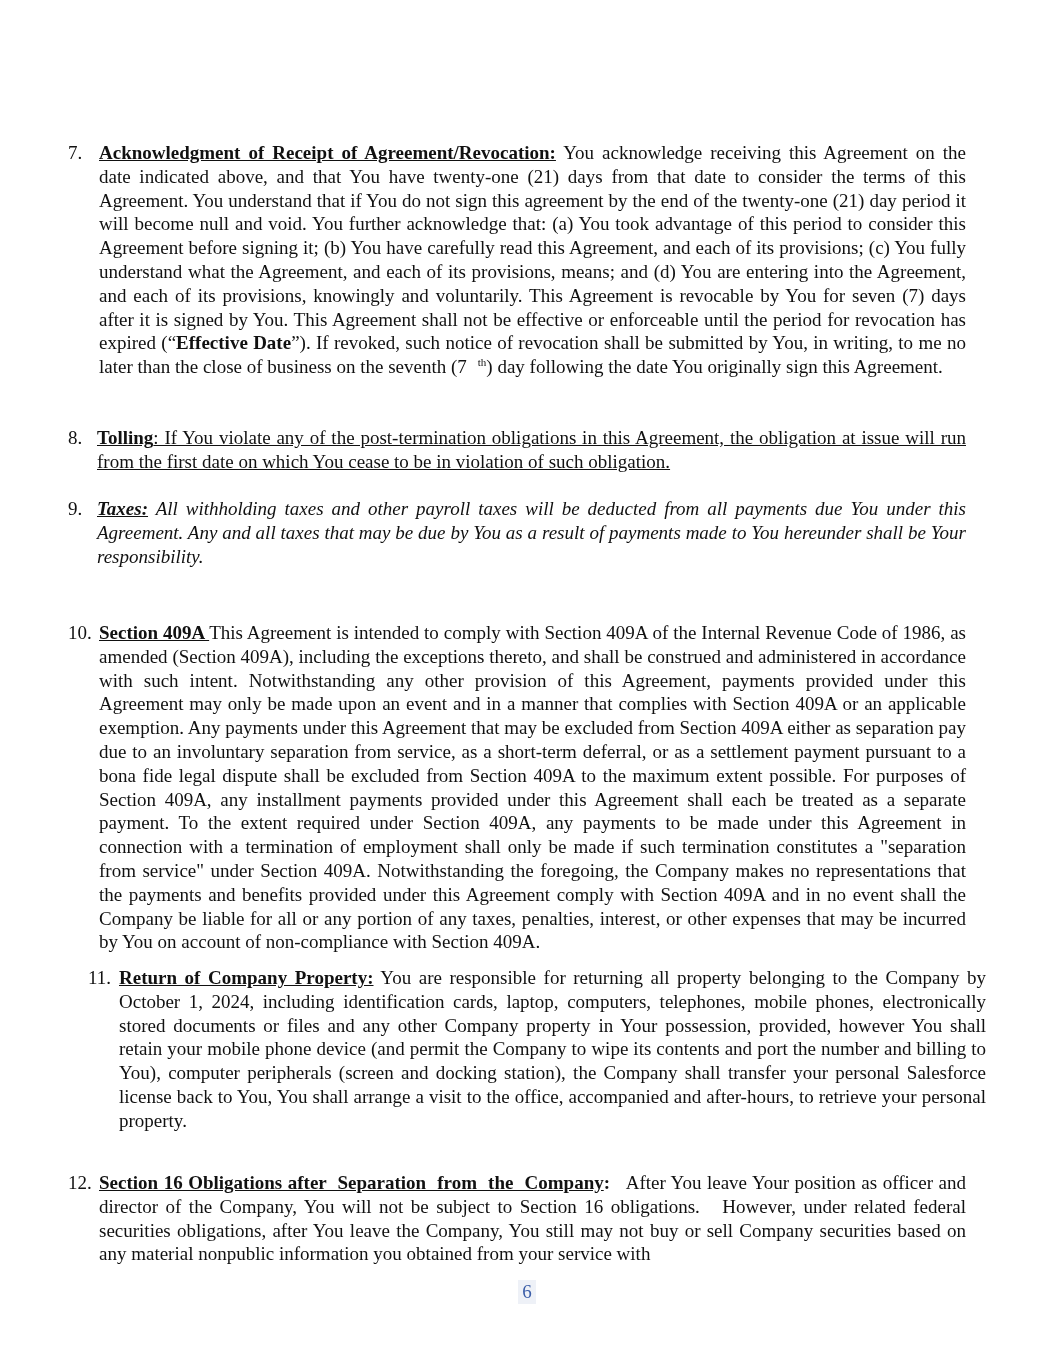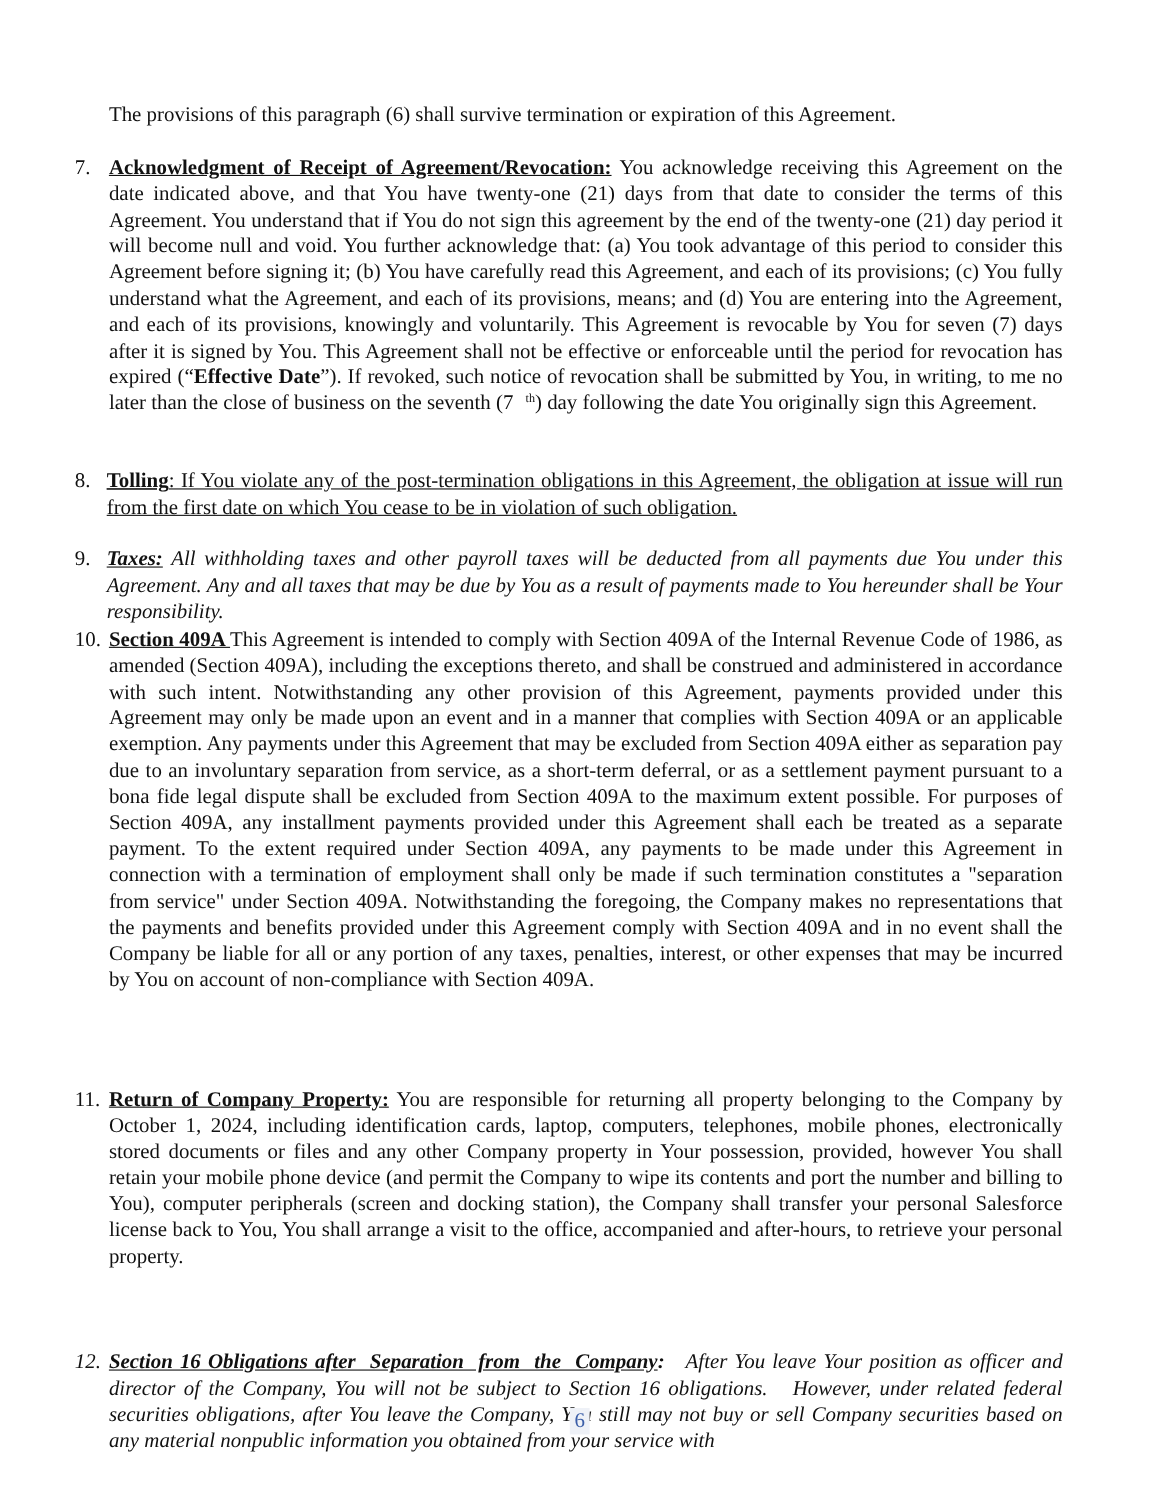--- a/index.html
+++ b/index.html
@@ -27,46 +27,45 @@
     position: absolute; left: 518px; top: 1280px; width: 18px; height: 24px;
     font-size: 19px; line-height: 24px; text-align: center; color: #3b5ea8;
     background: #eef1f7;
   }
 </style>
 </head>
 <body>
 
 <div class="page">
 
-  <p class="para left" style="top:93px;">The provisions of this paragraph (6) shall survive termination or expiration of this Agreement.</p>
 
   <div class="item" style="top:141px;">
     <span class="num">7.</span>
     <p class="body"><span class="heading">Acknowledgment of Receipt of Agreement/Revocation:</span><span> You acknowledge receiving this Agreement on the date indicated above, and that You have twenty-one (21) days from that date to consider the terms of this Agreement.  You understand that if You do not sign this agreement by the end of the twenty-one (21) day period it will become null and void. You further acknowledge that: (a) You took advantage of this period to consider this Agreement before signing it; (b) You have carefully read this Agreement, and each of its provisions; (c) You fully understand what the Agreement, and each of its provisions, means; and (d) You are entering into the Agreement, and each of its provisions, knowingly and voluntarily.  This Agreement is revocable by You for seven (7) days after it is signed by You. This Agreement shall not be effective or enforceable until the period for revocation has expired (“</span><span class="bold">Effective Date</span><span>”). If revoked, such notice of revocation shall be submitted by You, in writing, to me no later than the close of business on the seventh (7</span><sup>th</sup><span>) day following the date You originally sign this Agreement.</span></p>
   </div>
 
   <div class="item" style="top:426px;">
     <span class="num">8.</span>
     <p class="body" style="margin-left:29px;text-decoration:underline;"><span class="heading">Tolling</span><span>:  If You violate any of the post-termination obligations in this Agreement, the obligation at issue will run from the first date on which You cease to be in violation of such obligation.</span></p>
   </div>
 
   <div class="item" style="top:497px;">
     <span class="num">9.</span>
     <p class="body" style="margin-left:29px;font-style:italic;"><span class="heading">Taxes:</span><span> All withholding taxes and other payroll taxes will be deducted from all payments due You under this Agreement. Any and all taxes that may be due by You as a result of payments made to You hereunder shall be Your responsibility.</span></p>
   </div>
 
-  <div class="item" style="top:570px;">
+  <div class="item" style="top:621px;">
     <span class="num">10.</span>
     <p class="body"><span class="heading">Section 409A </span><span>This Agreement is intended to comply with Section 409A of the Internal Revenue Code of 1986, as amended (Section 409A), including the exceptions thereto, and shall be construed and administered in accordance with such intent. Notwithstanding any other provision of this Agreement, payments provided under this Agreement may only be made upon an event and in a manner that complies with Section 409A or an applicable exemption. Any payments under this Agreement that may be excluded from Section 409A either as separation pay due to an involuntary separation from service, as a short-term deferral, or as a settlement payment pursuant to a bona fide legal dispute shall be excluded from Section 409A to the maximum extent possible. For purposes of Section 409A, any installment payments provided under this Agreement shall each be treated as a separate payment. To the extent required under Section 409A, any payments to be made under this Agreement in connection with a termination of employment shall only be made if such termination constitutes a "separation from service" under Section 409A. Notwithstanding the foregoing, the Company makes no representations that the payments and benefits provided under this Agreement comply with Section 409A and in no event shall the Company be liable for all or any portion of any taxes, penalties, interest, or other expenses that may be incurred by You on account of non-compliance with Section 409A.</span></p>
   </div>
 
-  <div class="item" style="top:988px;">
+  <div class="item" style="top:966px;margin-left:20px;">
     <span class="num">11.</span>
     <p class="body"><span class="heading">Return of Company Property:</span><span> You are responsible for returning all property belonging to the Company by October 1, 2024, including identification cards, laptop, computers, telephones, mobile phones, electronically stored documents or files and any other Company property in Your possession, provided, however You shall retain your mobile phone device (and permit the Company to wipe its contents and port the number and billing to You), computer peripherals (screen and docking station), the Company shall transfer your personal Salesforce license back to You, You shall arrange a visit to the office, accompanied and after-hours, to retrieve your personal property.</span></p>
   </div>
 
-  <div class="item" style="top:1227px;font-style:italic;">
+  <div class="item" style="top:1171px;">
     <span class="num">12.</span>
     <p class="body" style="white-space:pre-wrap;"><span class="heading">Section 16 Obligations after  Separation  from  the  Company</span><span class="bold">:</span><span>   After You leave Your position as officer and director of the Company, You will not be subject to Section 16 obligations.   However, under related federal securities obligations, after You leave the Company, You still may not buy or sell Company securities based on any material nonpublic information you obtained from your service with</span></p>
   </div>
 
   <div class="page-number">6</div>
 </div>
 
 </body></html>

